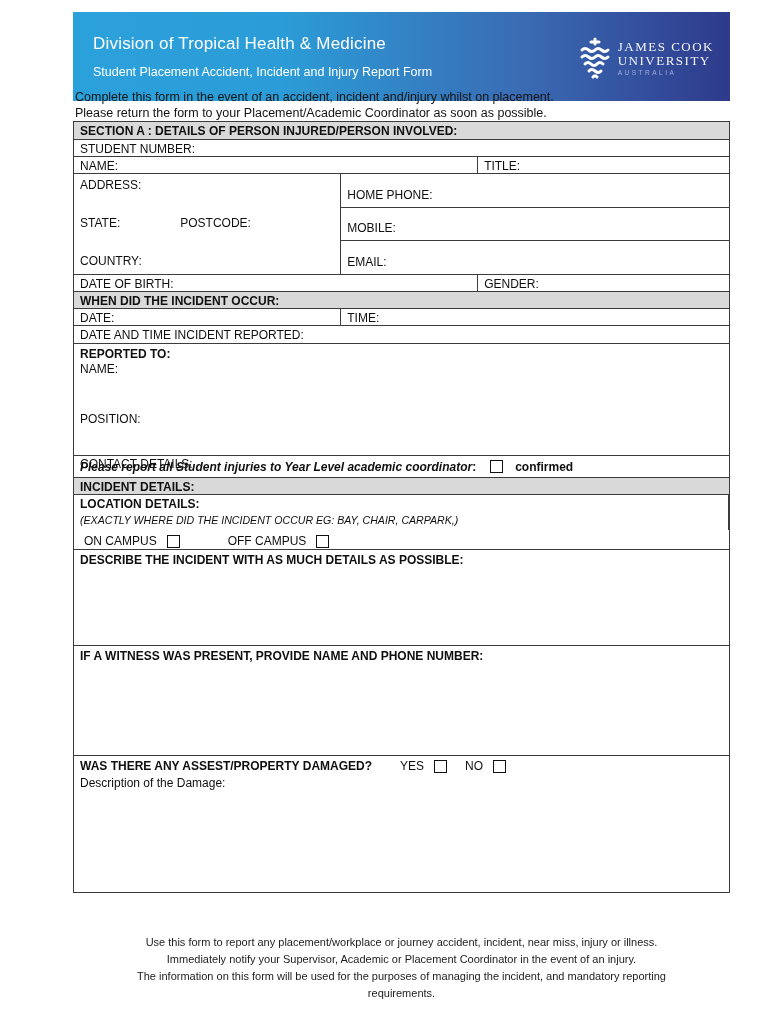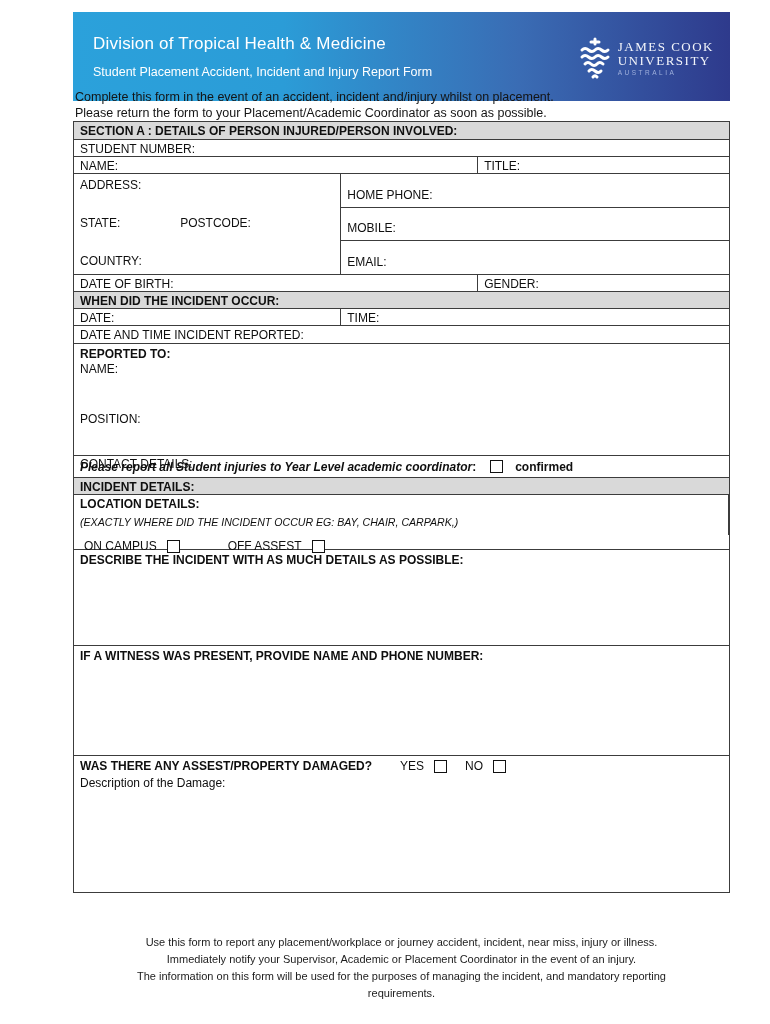--- a/index.html
+++ b/index.html
@@ -71,21 +71,21 @@
   .notice .colon { font-weight:bold; }
   .chk {
     display:inline-block; width:13px; height:13px; border:1.6px solid #111;
     background:#fff; vertical-align:middle; flex:none;
   }
   .notice .chk { margin:0 12px 0 14px; }
 
   
   .loc-row { height:55px;flex-direction:column; }
   .loc-left { flex:0 0 26.8%; border-right:1px solid #3c3c3c; padding:2px 6px; }
-  .loc-hint { font-style:italic; font-size:10.6px; line-height:21px; margin-top:1px; }
+  .loc-hint { font-style:italic; font-size:10.6px; line-height:16px; margin-top:1px; }
   .loc-right { flex:1; padding:4px 10px; display:flex; align-items:flex-start; gap:10px; }
   .loc-right .chk { margin-top:1px; }
   .campus-gap { width:28px; }
 
   
   .describe-row { height:96px; padding:3px 6px; }
   .witness-row { height:110px; padding:3px 6px; }
   .damage-row { height:136px; padding:3px 6px; }
   .damage-line1 { display:flex; align-items:center; gap:10px; }
   .damage-line1 .q { margin-right:18px; }
@@ -216,21 +216,21 @@
 
     <div class="row flexrow loc-row">
       <div class="loc-left">
         <div class="b">LOCATION DETAILS:</div>
         <div class="loc-hint">(EXACTLY WHERE DID THE INCIDENT OCCUR EG: BAY, CHAIR, CARPARK,)</div>
       </div>
       <div class="loc-right">
         <span class="lbl">ON CAMPUS</span>
         <span class="chk"></span>
         <span class="campus-gap"></span>
-        <span class="lbl">OFF ASSEST</span>
+        <span class="lbl">OFF CAMPUS</span>
         <span class="chk"></span>
       </div>
     </div>
 
     <div class="row describe-row">
       <span class="b">DESCRIBE THE INCIDENT WITH AS MUCH DETAILS AS POSSIBLE:</span>
     </div>
 
     <div class="row witness-row">
       <span class="b">IF A WITNESS WAS PRESENT, PROVIDE NAME AND PHONE NUMBER:</span>

